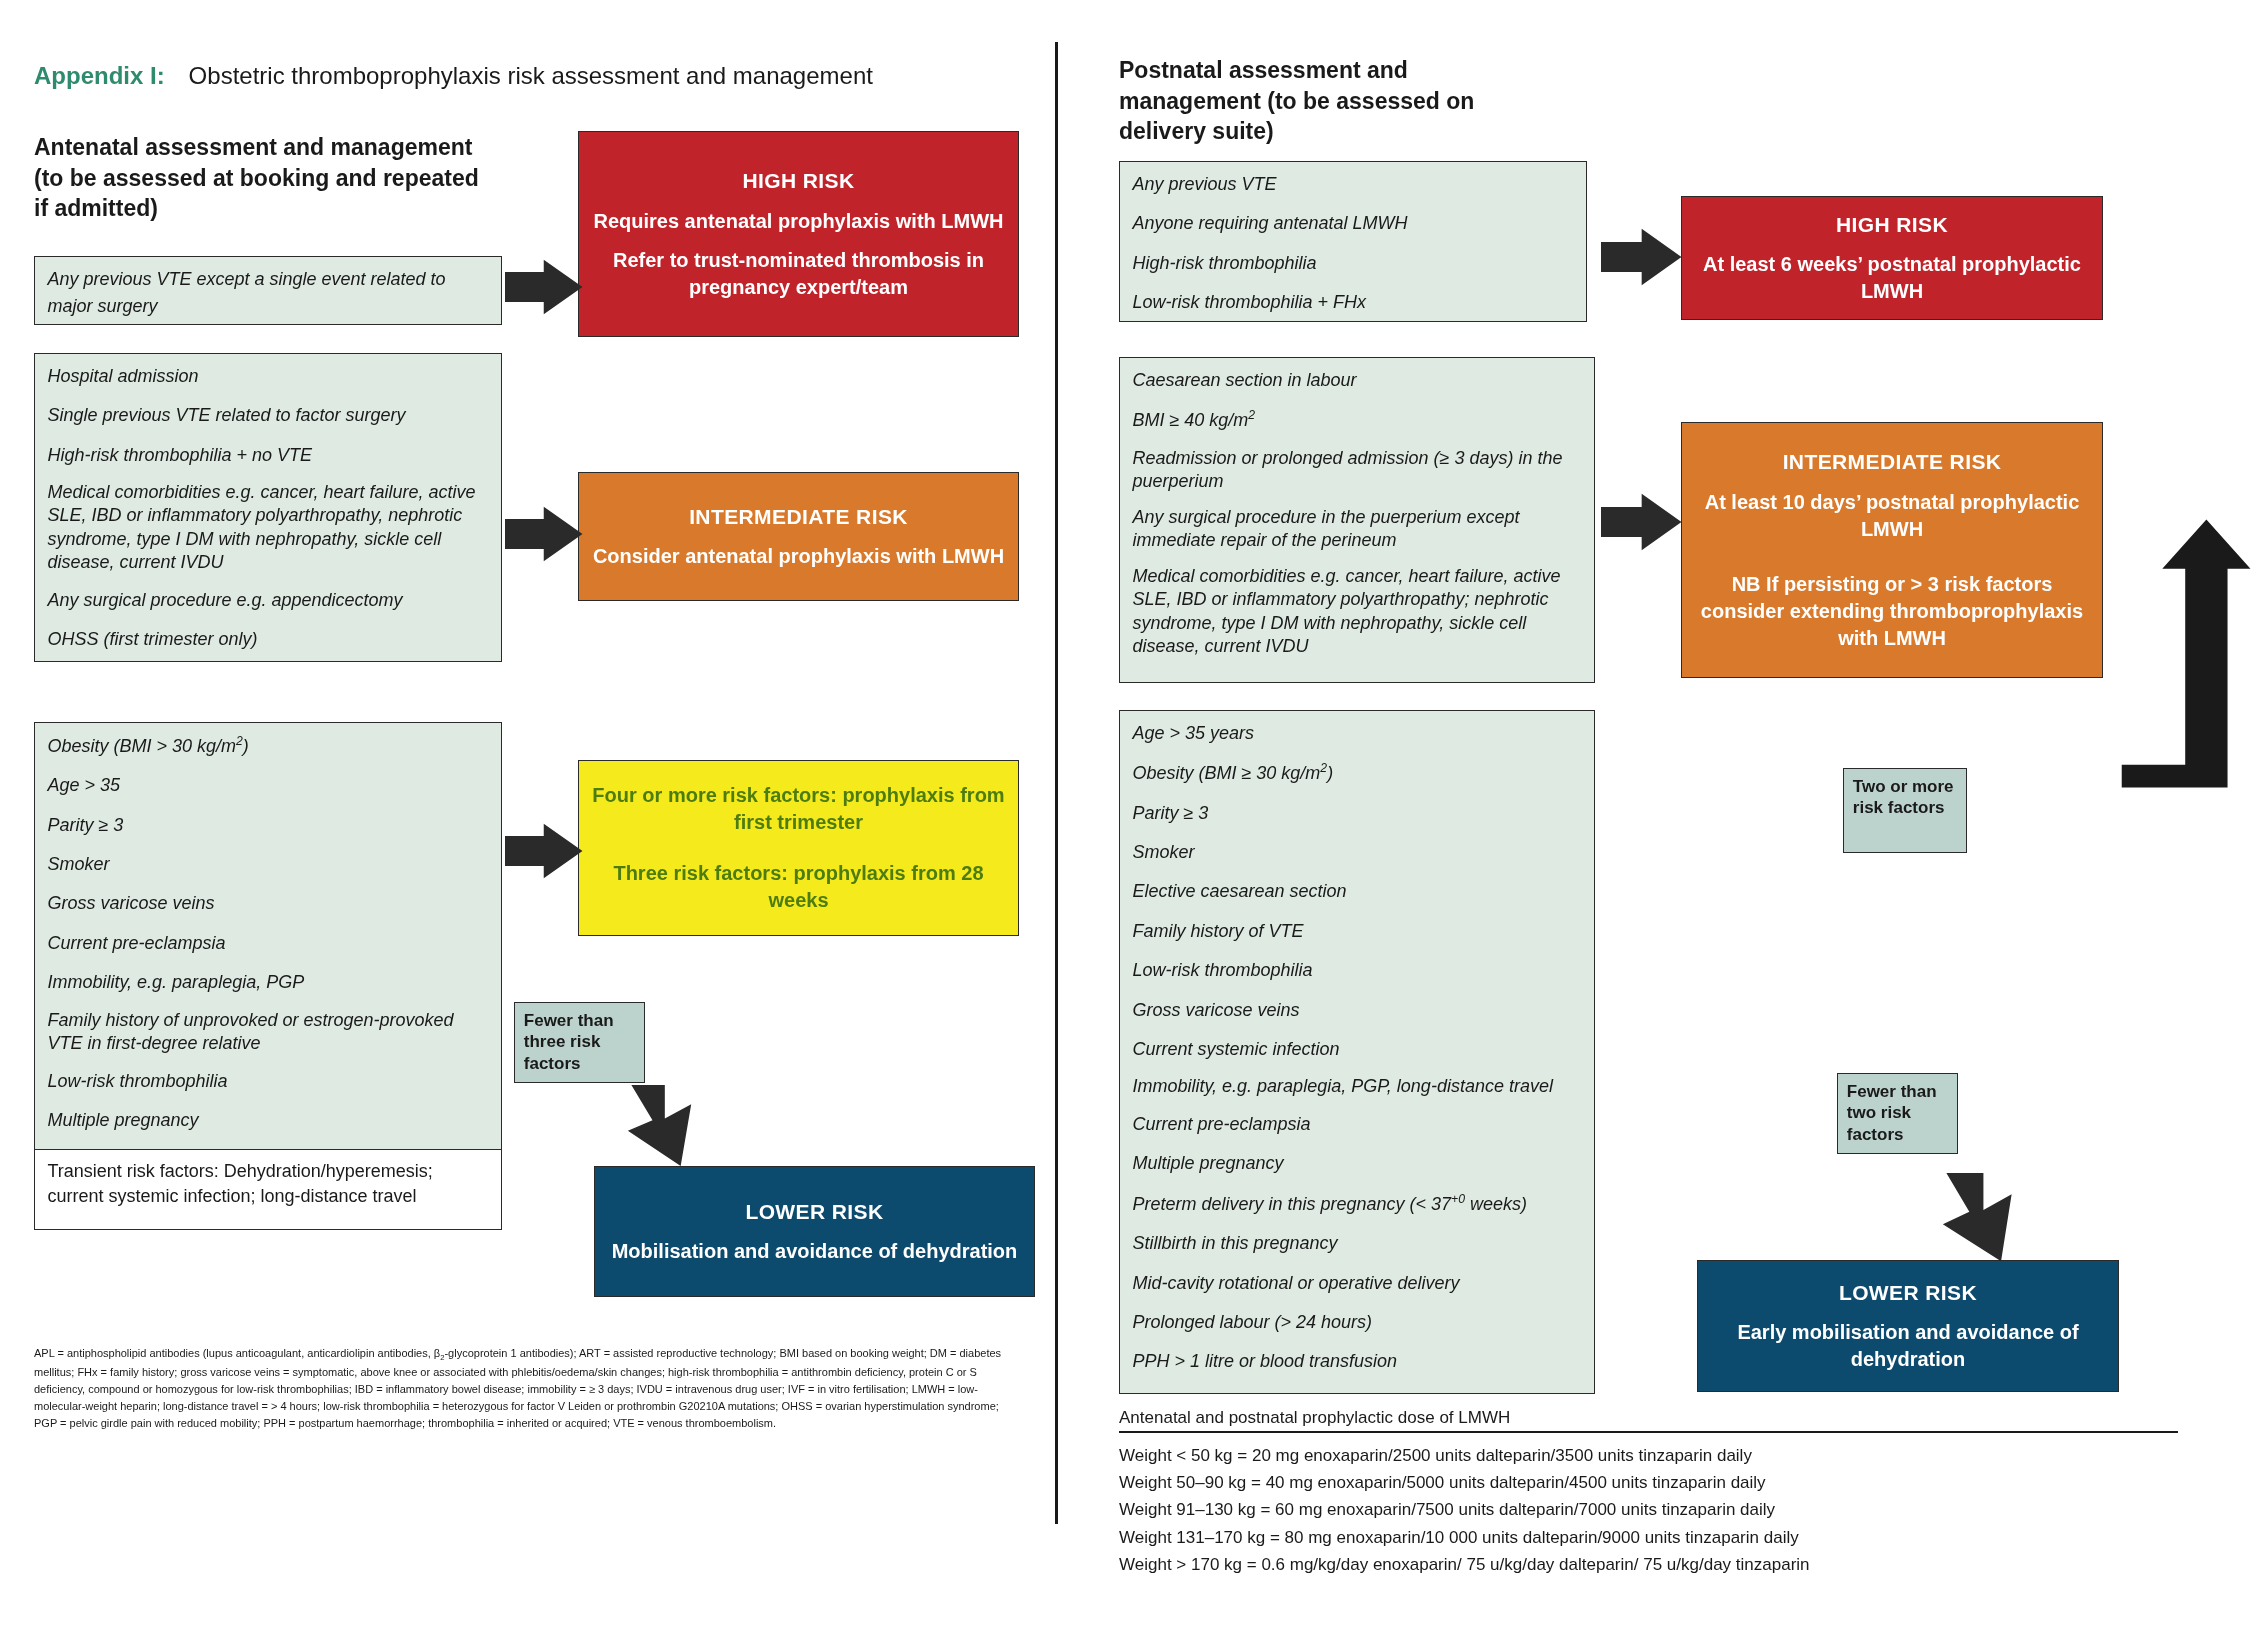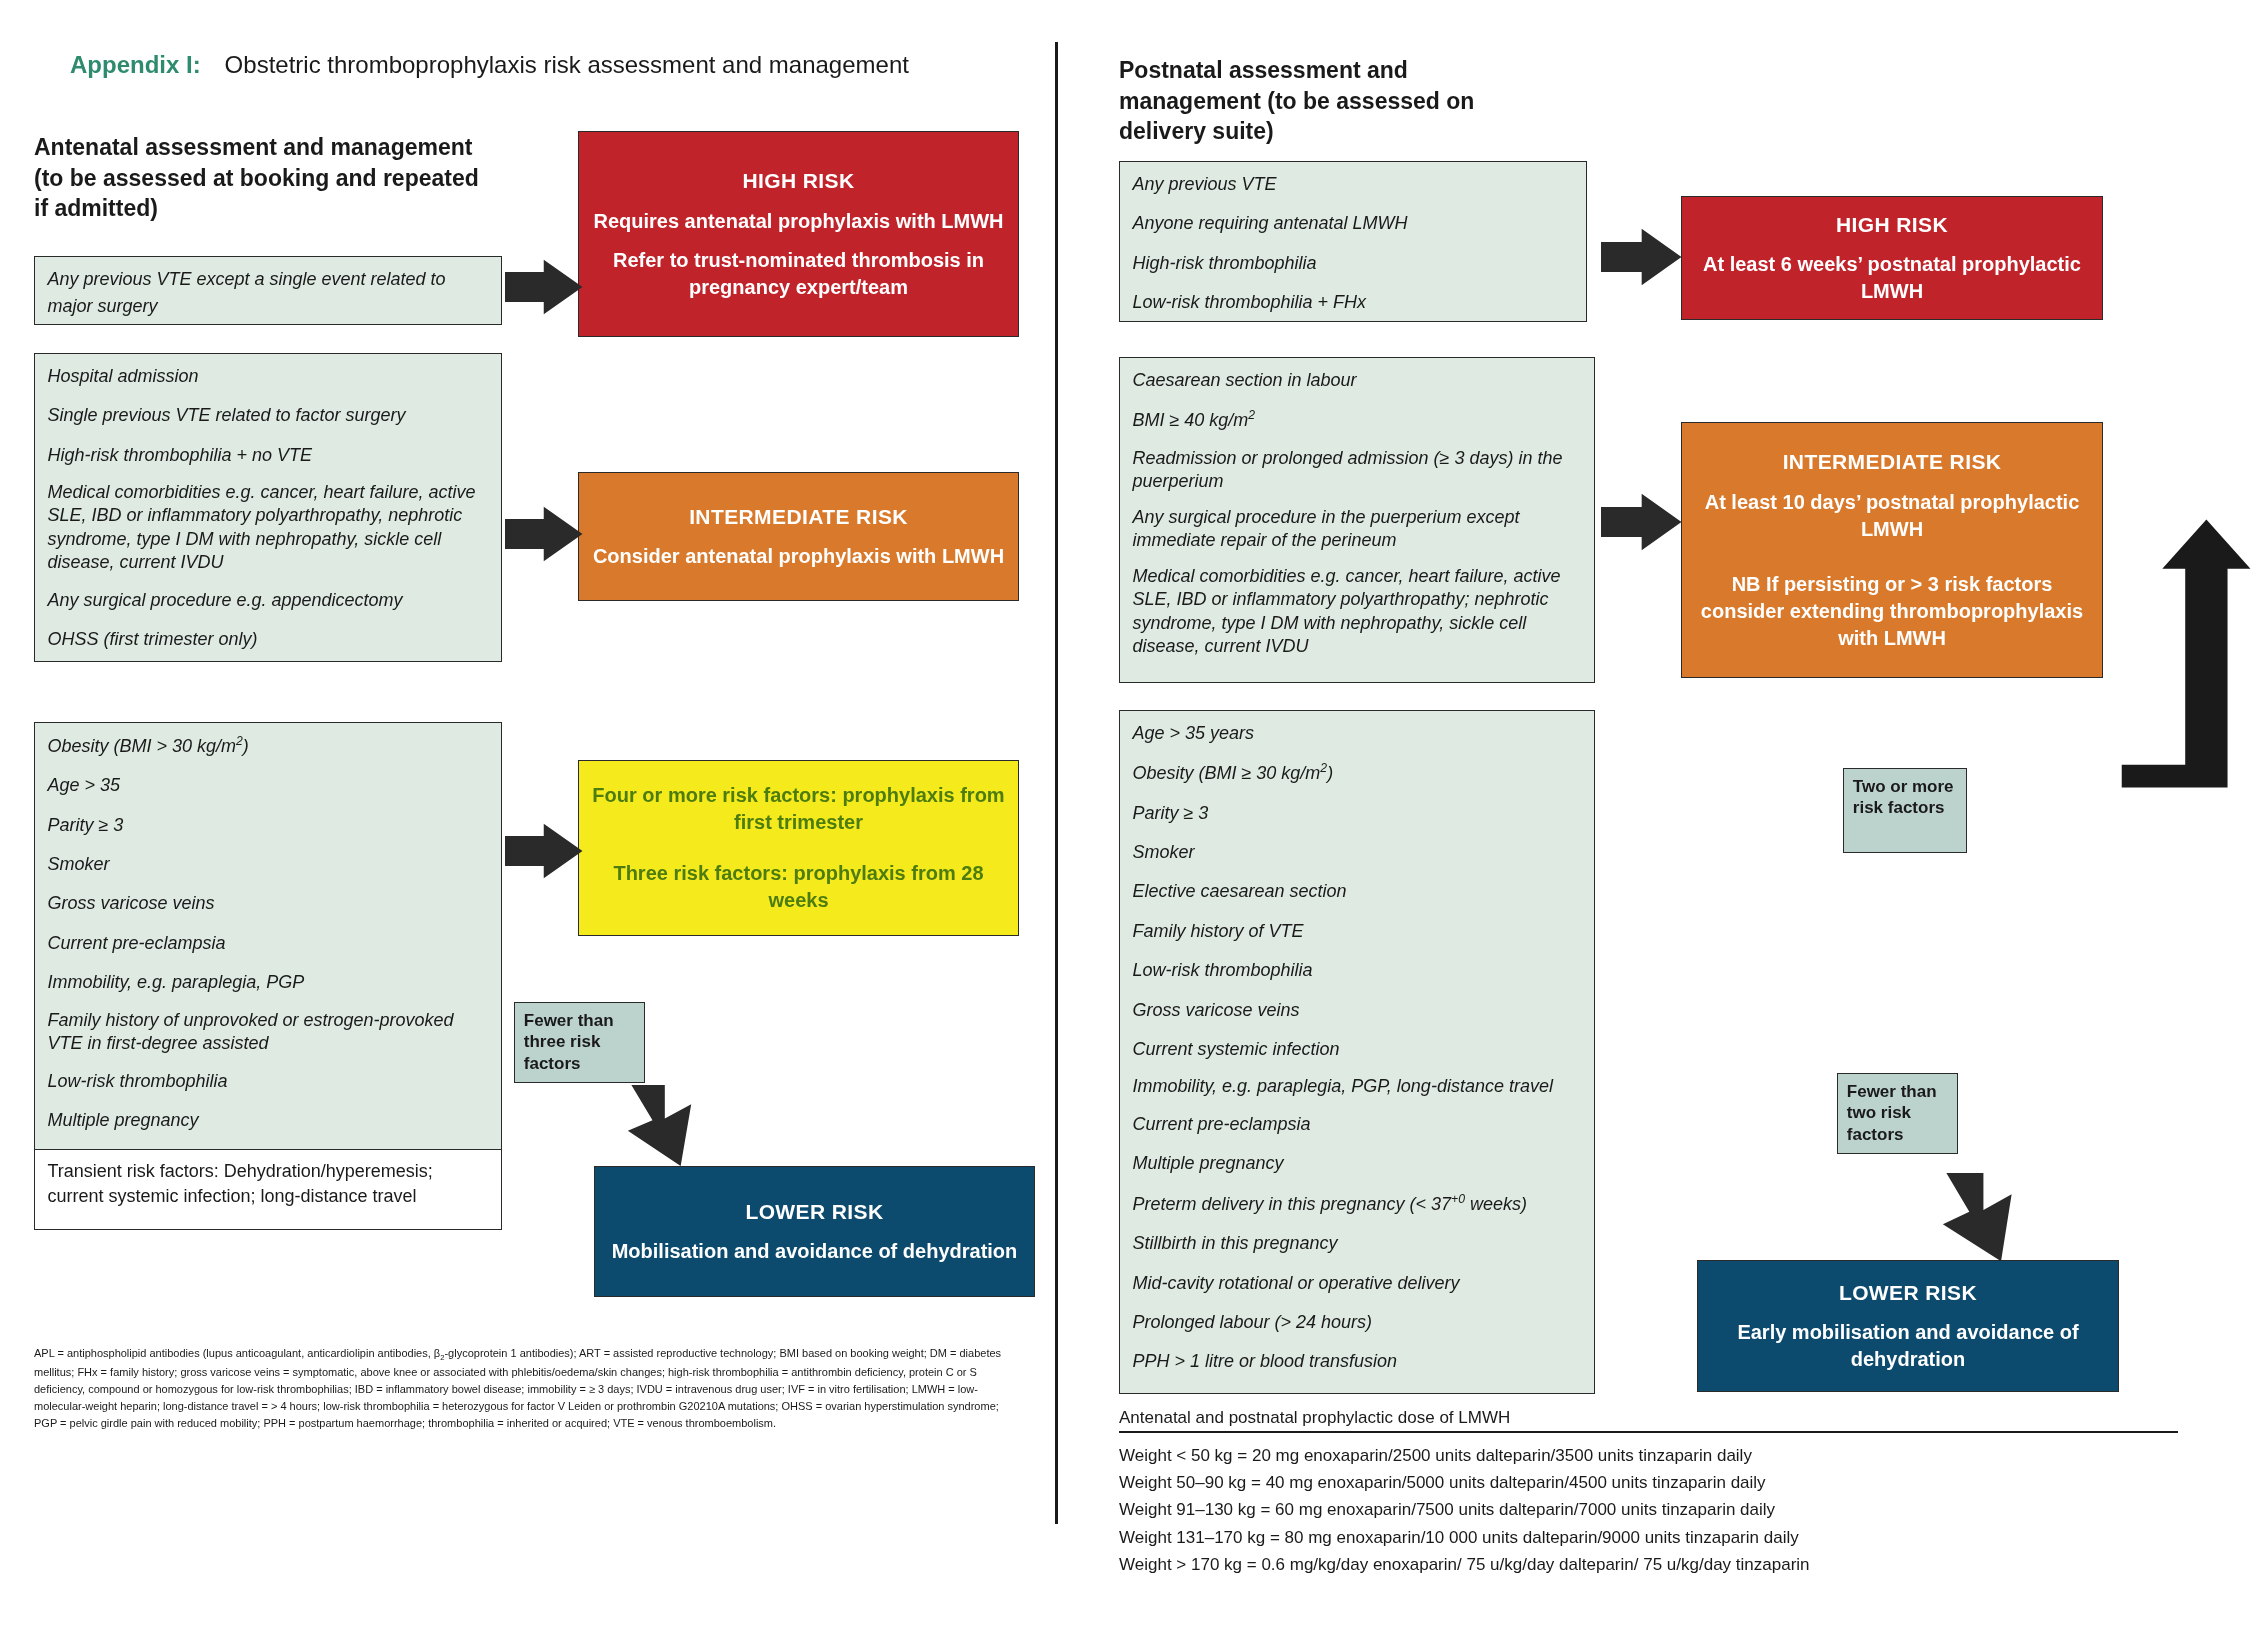--- a/index.html
+++ b/index.html
@@ -57,21 +57,21 @@
   
   .arrow{position:absolute;}
   sup{font-size:.68em;vertical-align:super;}
   .sub{font-size:.7em;vertical-align:sub;}
 </style>
 </head>
 <body>
 
 <div class="page">
 
-  <div class="appendix" style="left:34px;top:51px;width:1059px;margin-left:36px;">
+  <div class="appendix" style="left:34px;top:62px;width:1059px;">
     <b>Appendix I:</b>
     <span style="display:inline-block;width:10.6px;"></span>
     <span>Obstetric thromboprophylaxis risk assessment and management</span>
   </div>
 
   <div class="divider" style="left:1055px;top:42px;width:2.6px;height:1482px;"></div>
 
   <div class="colhead" style="left:34px;top:132px;width:459px;">Antenatal assessment and management (to be assessed at booking and repeated if admitted)</div>
 
   <div class="box greenbox" style="left:34px;top:256px;width:468px;height:69px;">
@@ -88,21 +88,21 @@
   </div>
 
   <div class="box greenbox" style="left:34px;top:722px;width:468px;height:450px;">
     <div class="ln">Obesity (BMI &gt; 30 kg/m<sup>2</sup>)</div>
     <div class="ln">Age &gt; 35</div>
     <div class="ln">Parity ≥ 3</div>
     <div class="ln">Smoker</div>
     <div class="ln">Gross varicose veins</div>
     <div class="ln">Current pre-eclampsia</div>
     <div class="ln">Immobility, e.g. paraplegia, PGP</div>
-    <div class="ln" style="line-height:1.3;">Family history of unprovoked or estrogen-provoked VTE in first-degree assisted</div>
+    <div class="ln" style="line-height:1.3;">Family history of unprovoked or estrogen-provoked VTE in first-degree relative</div>
     <div class="ln">Low-risk thrombophilia</div>
     <div class="ln">Multiple pregnancy</div>
     <div class="ln">IVF/ART</div>
   </div>
 
   <div class="box whitebox" style="left:34px;top:1149px;width:468px;height:81px;">
     <div>Transient risk factors: Dehydration/hyperemesis; current systemic infection; long-distance travel</div>
   </div>
 
   <div class="box riskbox high" style="left:578px;top:131px;width:441px;height:206px;">

